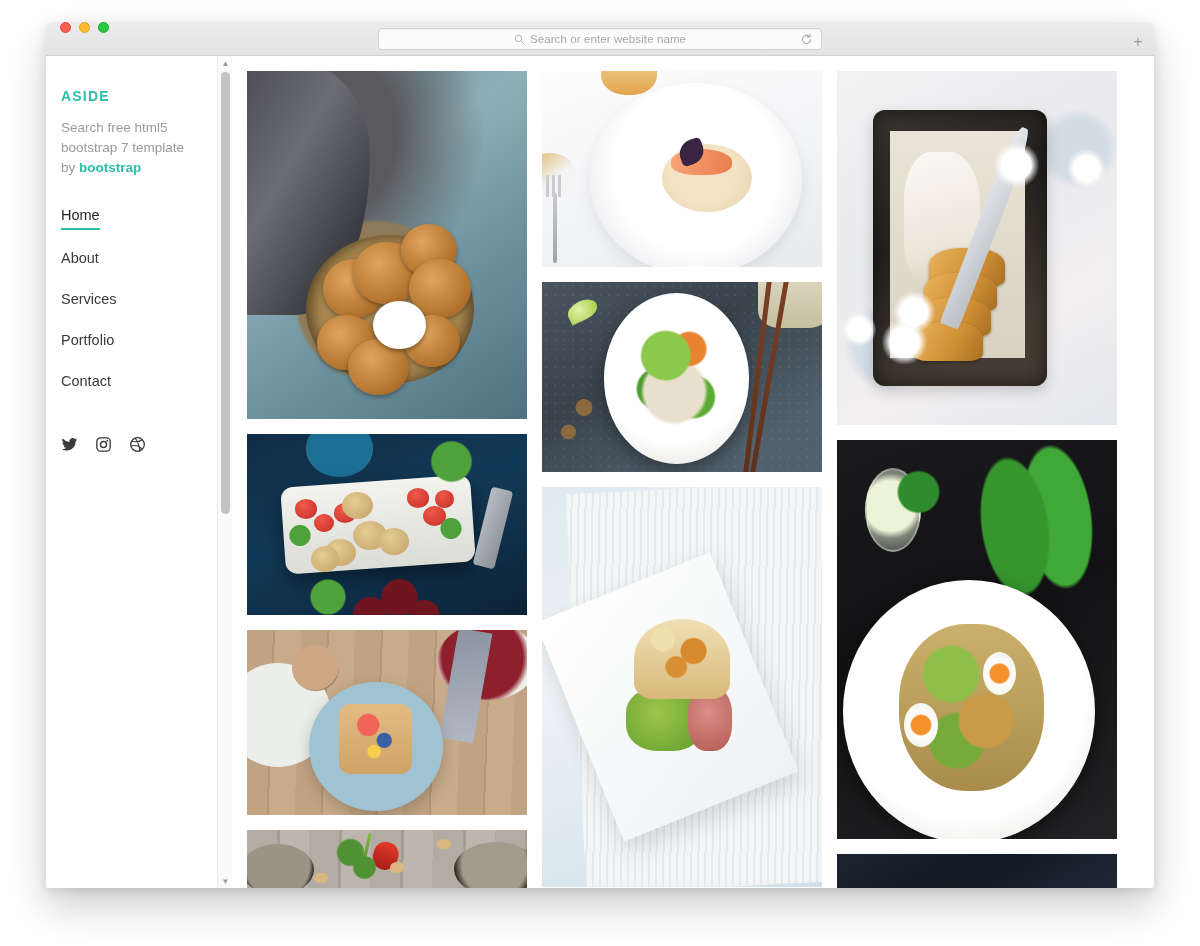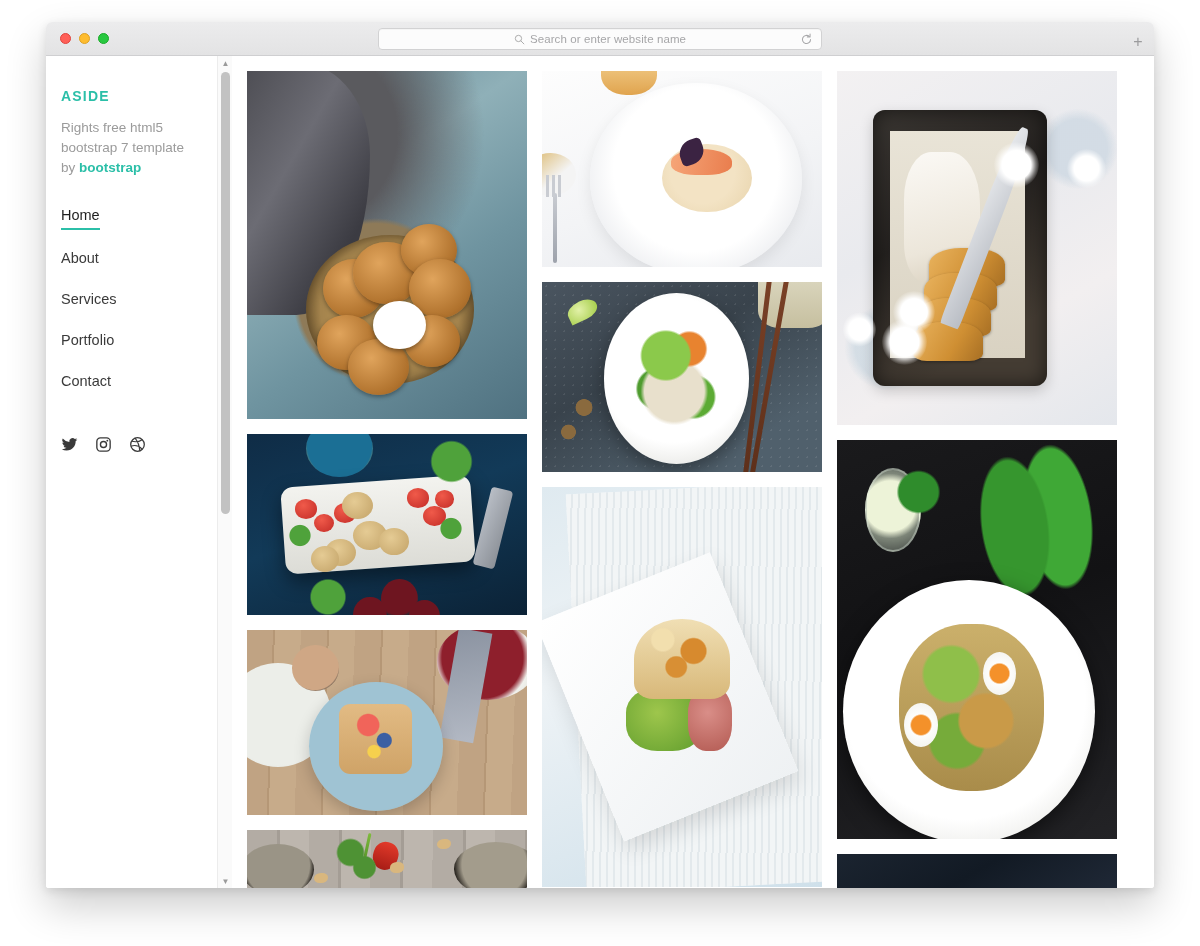--- a/index.html
+++ b/index.html
@@ -19,21 +19,21 @@
     background: #ffffff;
     border-radius: 6px 6px 3px 3px;
     box-shadow: 0 18px 40px rgba(0,0,0,0.20), 0 3px 10px rgba(0,0,0,0.10);
     overflow: hidden;
   }
   .titlebar {
     position: relative;
     height: 34px;
     background: linear-gradient(to bottom, #ececed 0%, #e3e3e4 100%);
     border-bottom: 1px solid #cfcfd1;
-    display: flex; align-items: center;
+    display: flex; 
   }
   .traffic { display: flex; gap: 8px; margin-left: 14px; }
   .dot { width: 11px; height: 11px; border-radius: 50%; }
   .dot.red { background: #ff5f57; border:0.5px solid #e0443e; }
   .dot.yellow { background: #febc2e; border:0.5px solid #dea123; }
   .dot.green { background: #28c840; border:0.5px solid #1aab29; }
 
   .addressbar {
     position: absolute;
     left: 50%; transform: translateX(-50%);
@@ -371,21 +371,21 @@
 
       <div class="newtab-btn">+</div>
     </div>
 
     <div class="viewport">
 
       <aside class="sidebar">
         <div class="brand">ASIDE</div>
 
         <div class="tagline">
-          <span>Rights free html5</span><br>
+          <span>Search free html5</span><br>
           <span>bootstrap 7 template</span><br>
           <span>by</span>
           <span class="accent">bootstrap</span>
         </div>
 
         <ul class="nav">
           <li>
             <a href="#" class="active">Home</a>
           </li>
           <li>

